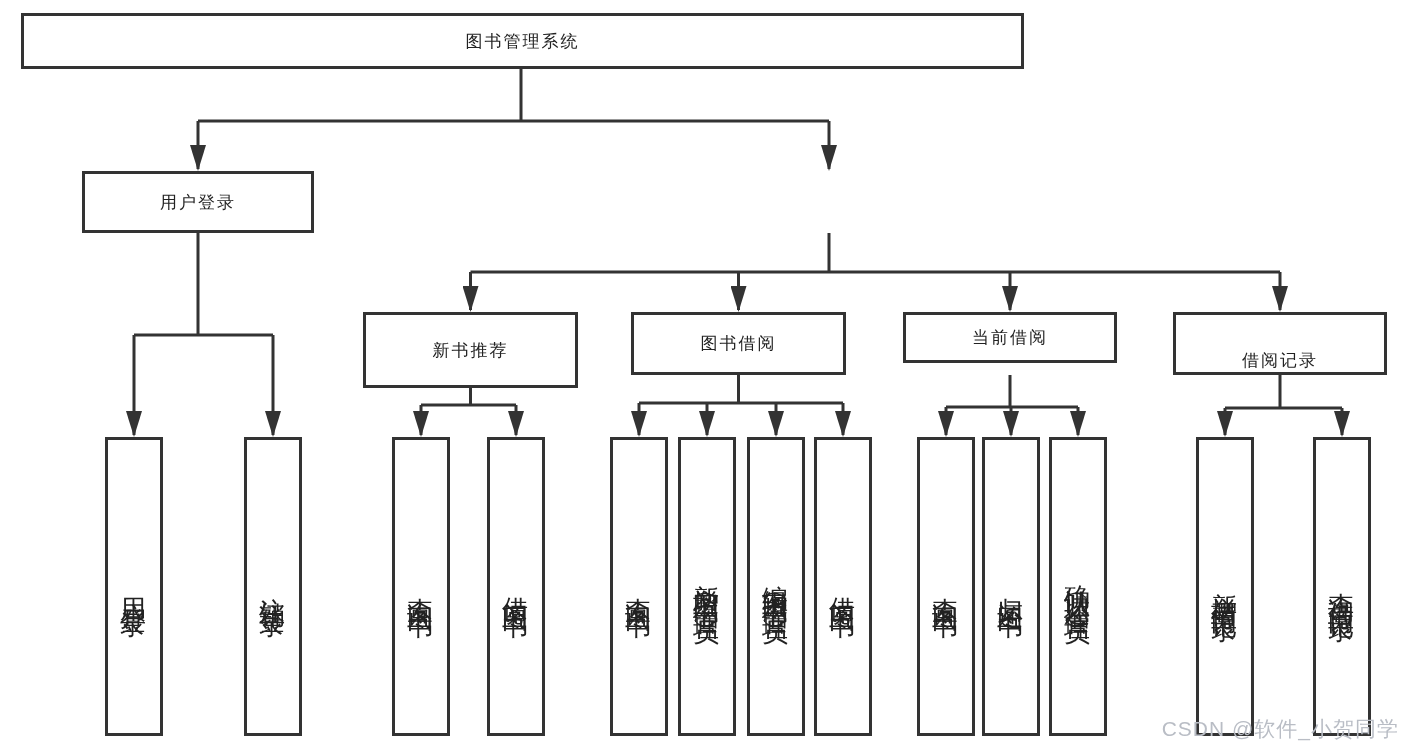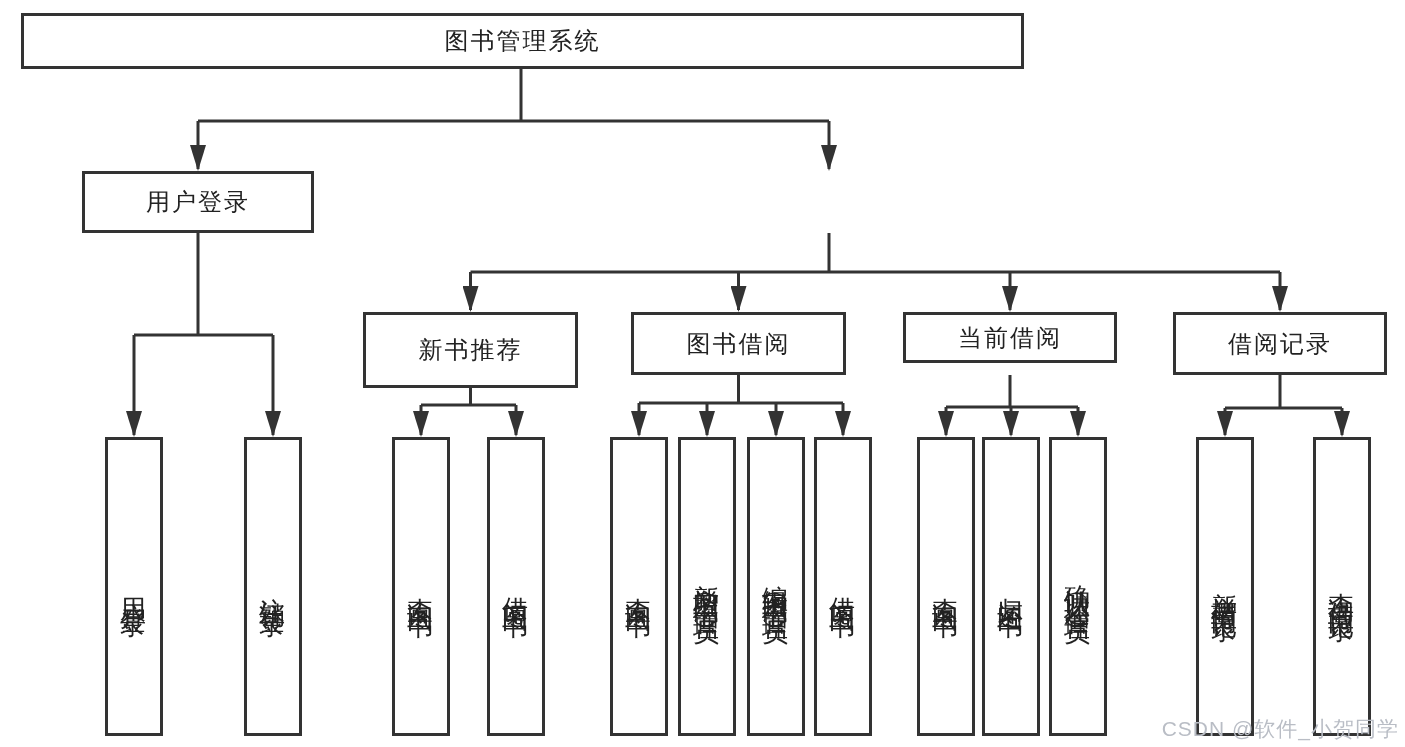--- a/index.html
+++ b/index.html
@@ -15,21 +15,21 @@
   .hnode {
     position: absolute;
     box-sizing: border-box;
     background: #ffffff;
     border: 3px solid #333333;
     display: flex;
     align-items: center;
     justify-content: center;
   }
   .hlabel {
-    font-size: 24px;
+    font-size: 17px;
     letter-spacing: 2px;
     color: #222222;
     white-space: nowrap;
   }
   .vnode {
     position: absolute;
     box-sizing: border-box;
     top: 437px;
     width: 58px;
     height: 299px;
@@ -127,21 +127,21 @@
 
   <div class="hnode" style="left:363px; top:312px; width:215px; height:76px;">
     <span class="hlabel">新书推荐</span>
   </div>
   <div class="hnode" style="left:631px; top:312px; width:215px; height:63px;">
     <span class="hlabel">图书借阅</span>
   </div>
   <div class="hnode" style="left:903px; top:312px; width:214px; height:51px;">
     <span class="hlabel">当前借阅</span>
   </div>
-  <div class="hnode" style="left:1173px; top:312px; width:214px; height:63px;">
+  <div class="hnode" style="left:1173px; top:312px; width:214px; height:63px;align-items:flex-end;">
     <span class="hlabel">借阅记录</span>
   </div>
 
   <div class="vnode" style="left:105px;">
     <span class="vlabel">用户登录</span>
   </div>
   <div class="vnode" style="left:244px;">
     <span class="vlabel">注销登录</span>
   </div>
 

